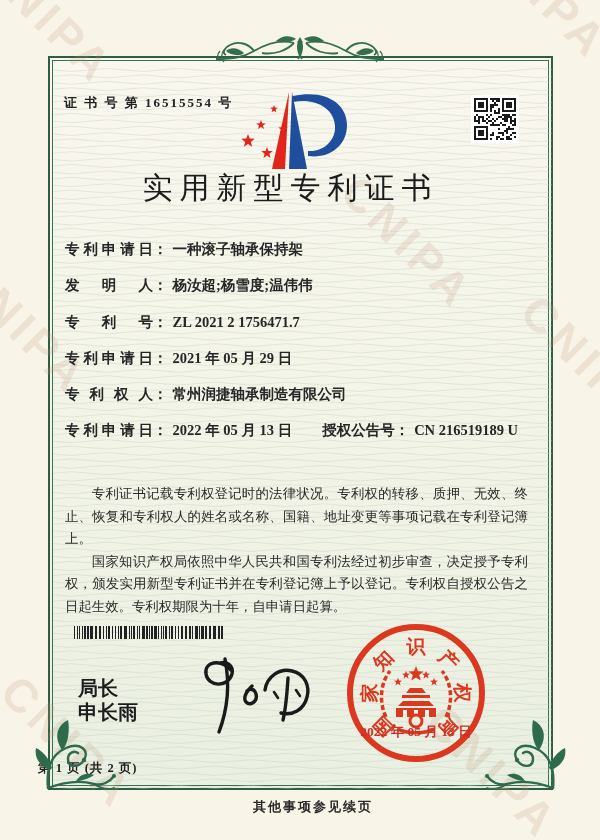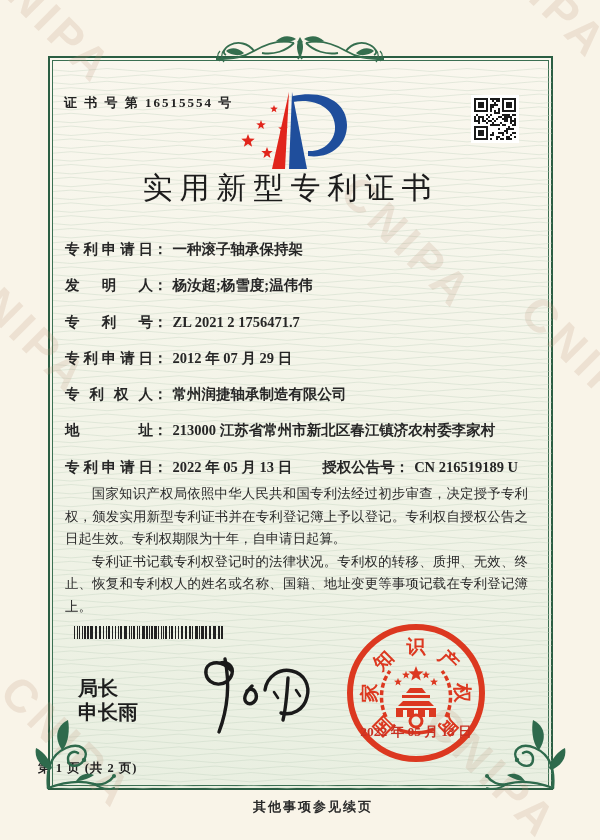--- a/index.html
+++ b/index.html
@@ -333,36 +333,33 @@
     <div class="frow">
       <span class="flabel">专利申请日</span><span class="fcolon">：</span><span class="fvalue">一种滚子轴承保持架</span>
     </div>
     <div class="frow">
       <span class="flabel">发明人</span><span class="fcolon">：</span><span class="fvalue">杨汝超;杨雪度;温伟伟</span>
     </div>
     <div class="frow">
       <span class="flabel">专利号</span><span class="fcolon">：</span><span class="fvalue">ZL 2021 2 1756471.7</span>
     </div>
     <div class="frow">
-      <span class="flabel">专利申请日</span><span class="fcolon">：</span><span class="fvalue">2012 年 07 月 29 日</span>
+      <span class="flabel">专利申请日</span><span class="fcolon">：</span><span class="fvalue">2021 年 05 月 29 日</span>
     </div>
     <div class="frow">
       <span class="flabel">专利权人</span><span class="fcolon">：</span><span class="fvalue">常州润捷轴承制造有限公司</span>
     </div>
     <div class="frow">
-      <span class="flabel">地址</span><span class="fcolon">：</span><span class="fvalue">213000 江苏省常州市新北区春江镇济农村委李家村</span>
-    </div>
-    <div class="frow">
       <span class="flabel">专利申请日</span><span class="fcolon">：</span><span class="fvalue">2022 年 05 月 13 日</span><span class="flabel2">授权公告号</span><span class="fcolon">：</span><span class="fvalue">CN 216519189 U</span>
     </div>
   </div>
 
   <div class="body-text">
+    <p>专利证书记载专利权登记时的法律状况。专利权的转移、质押、无效、终止、恢复和专利权人的姓名或名称、国籍、地址变更等事项记载在专利登记簿上。</p>
     <p>国家知识产权局依照中华人民共和国专利法经过初步审查，决定授予专利权，颁发实用新型专利证书并在专利登记簿上予以登记。专利权自授权公告之日起生效。专利权期限为十年，自申请日起算。</p>
-    <p>专利证书记载专利权登记时的法律状况。专利权的转移、质押、无效、终止、恢复和专利权人的姓名或名称、国籍、地址变更等事项记载在专利登记簿上。</p>
   </div>
 
   <svg class="barcode" width="153" height="13" viewBox="0 0 153 13">
     <g id="barcode-bars" fill="#222">
         <rect x="0" y="0" width="1" height="13"></rect>
         <rect x="3" y="0" width="1" height="13"></rect>
         <rect x="5" y="0" width="1" height="13"></rect>
         <rect x="8" y="0" width="1" height="13"></rect>
         <rect x="10" y="0" width="2" height="13"></rect>
         <rect x="13" y="0" width="2" height="13"></rect>

